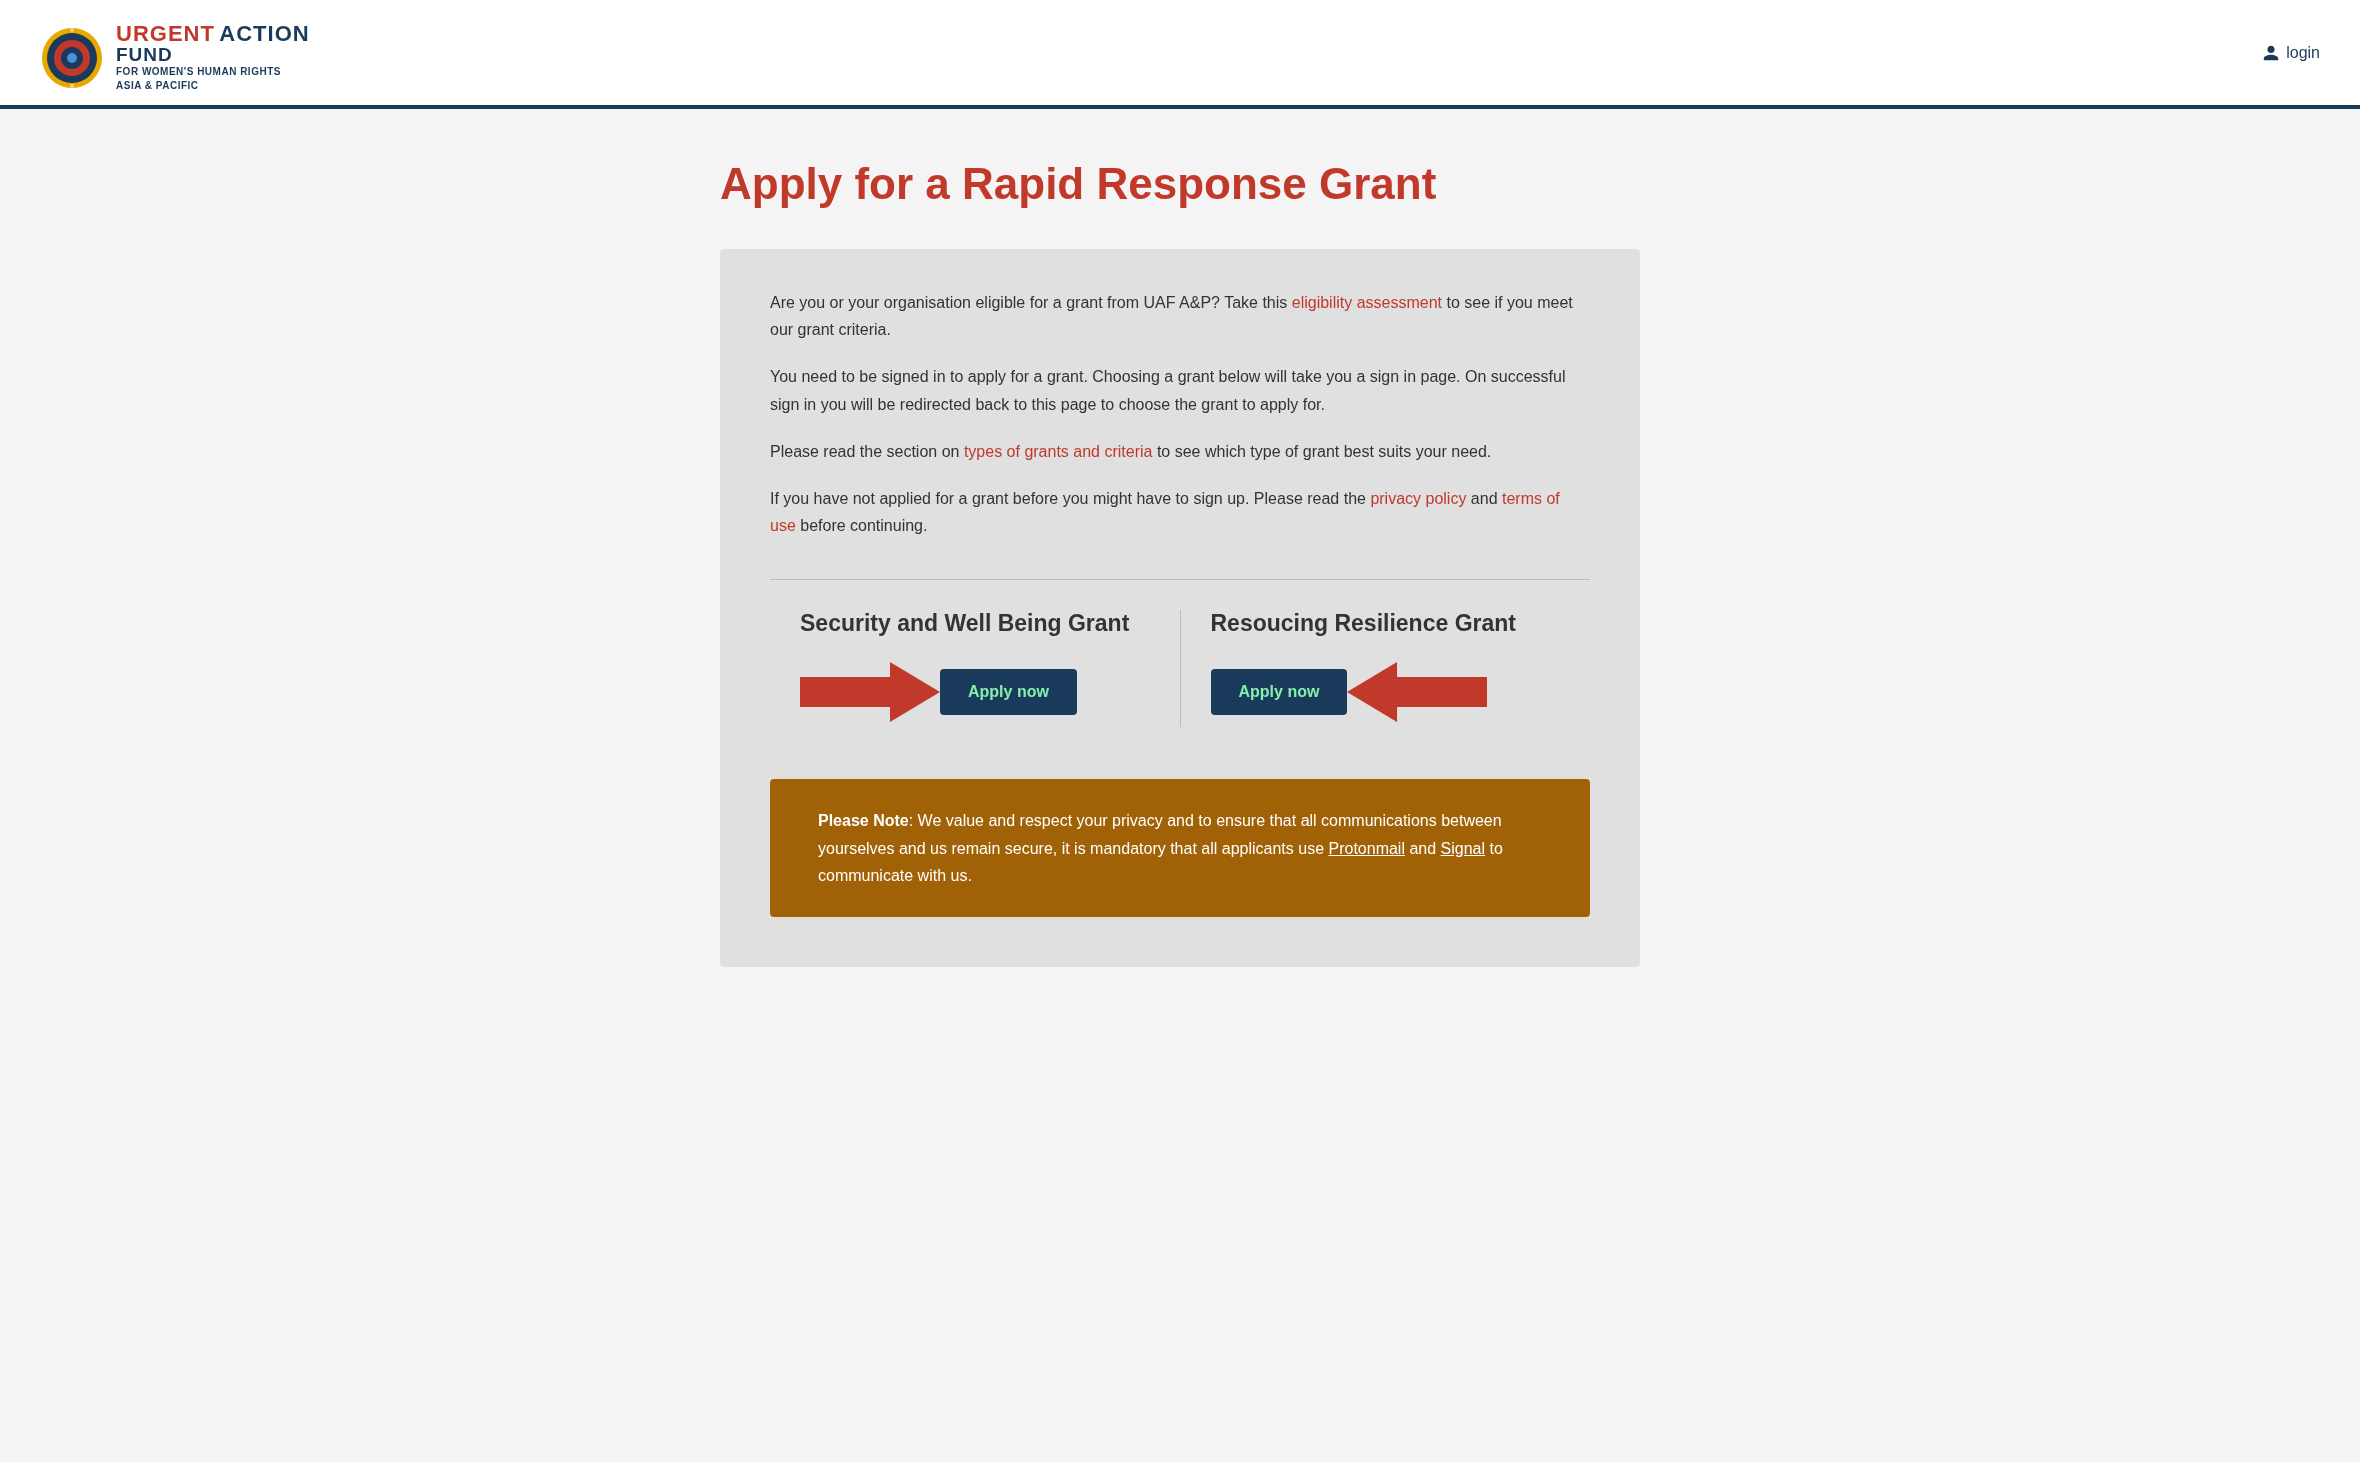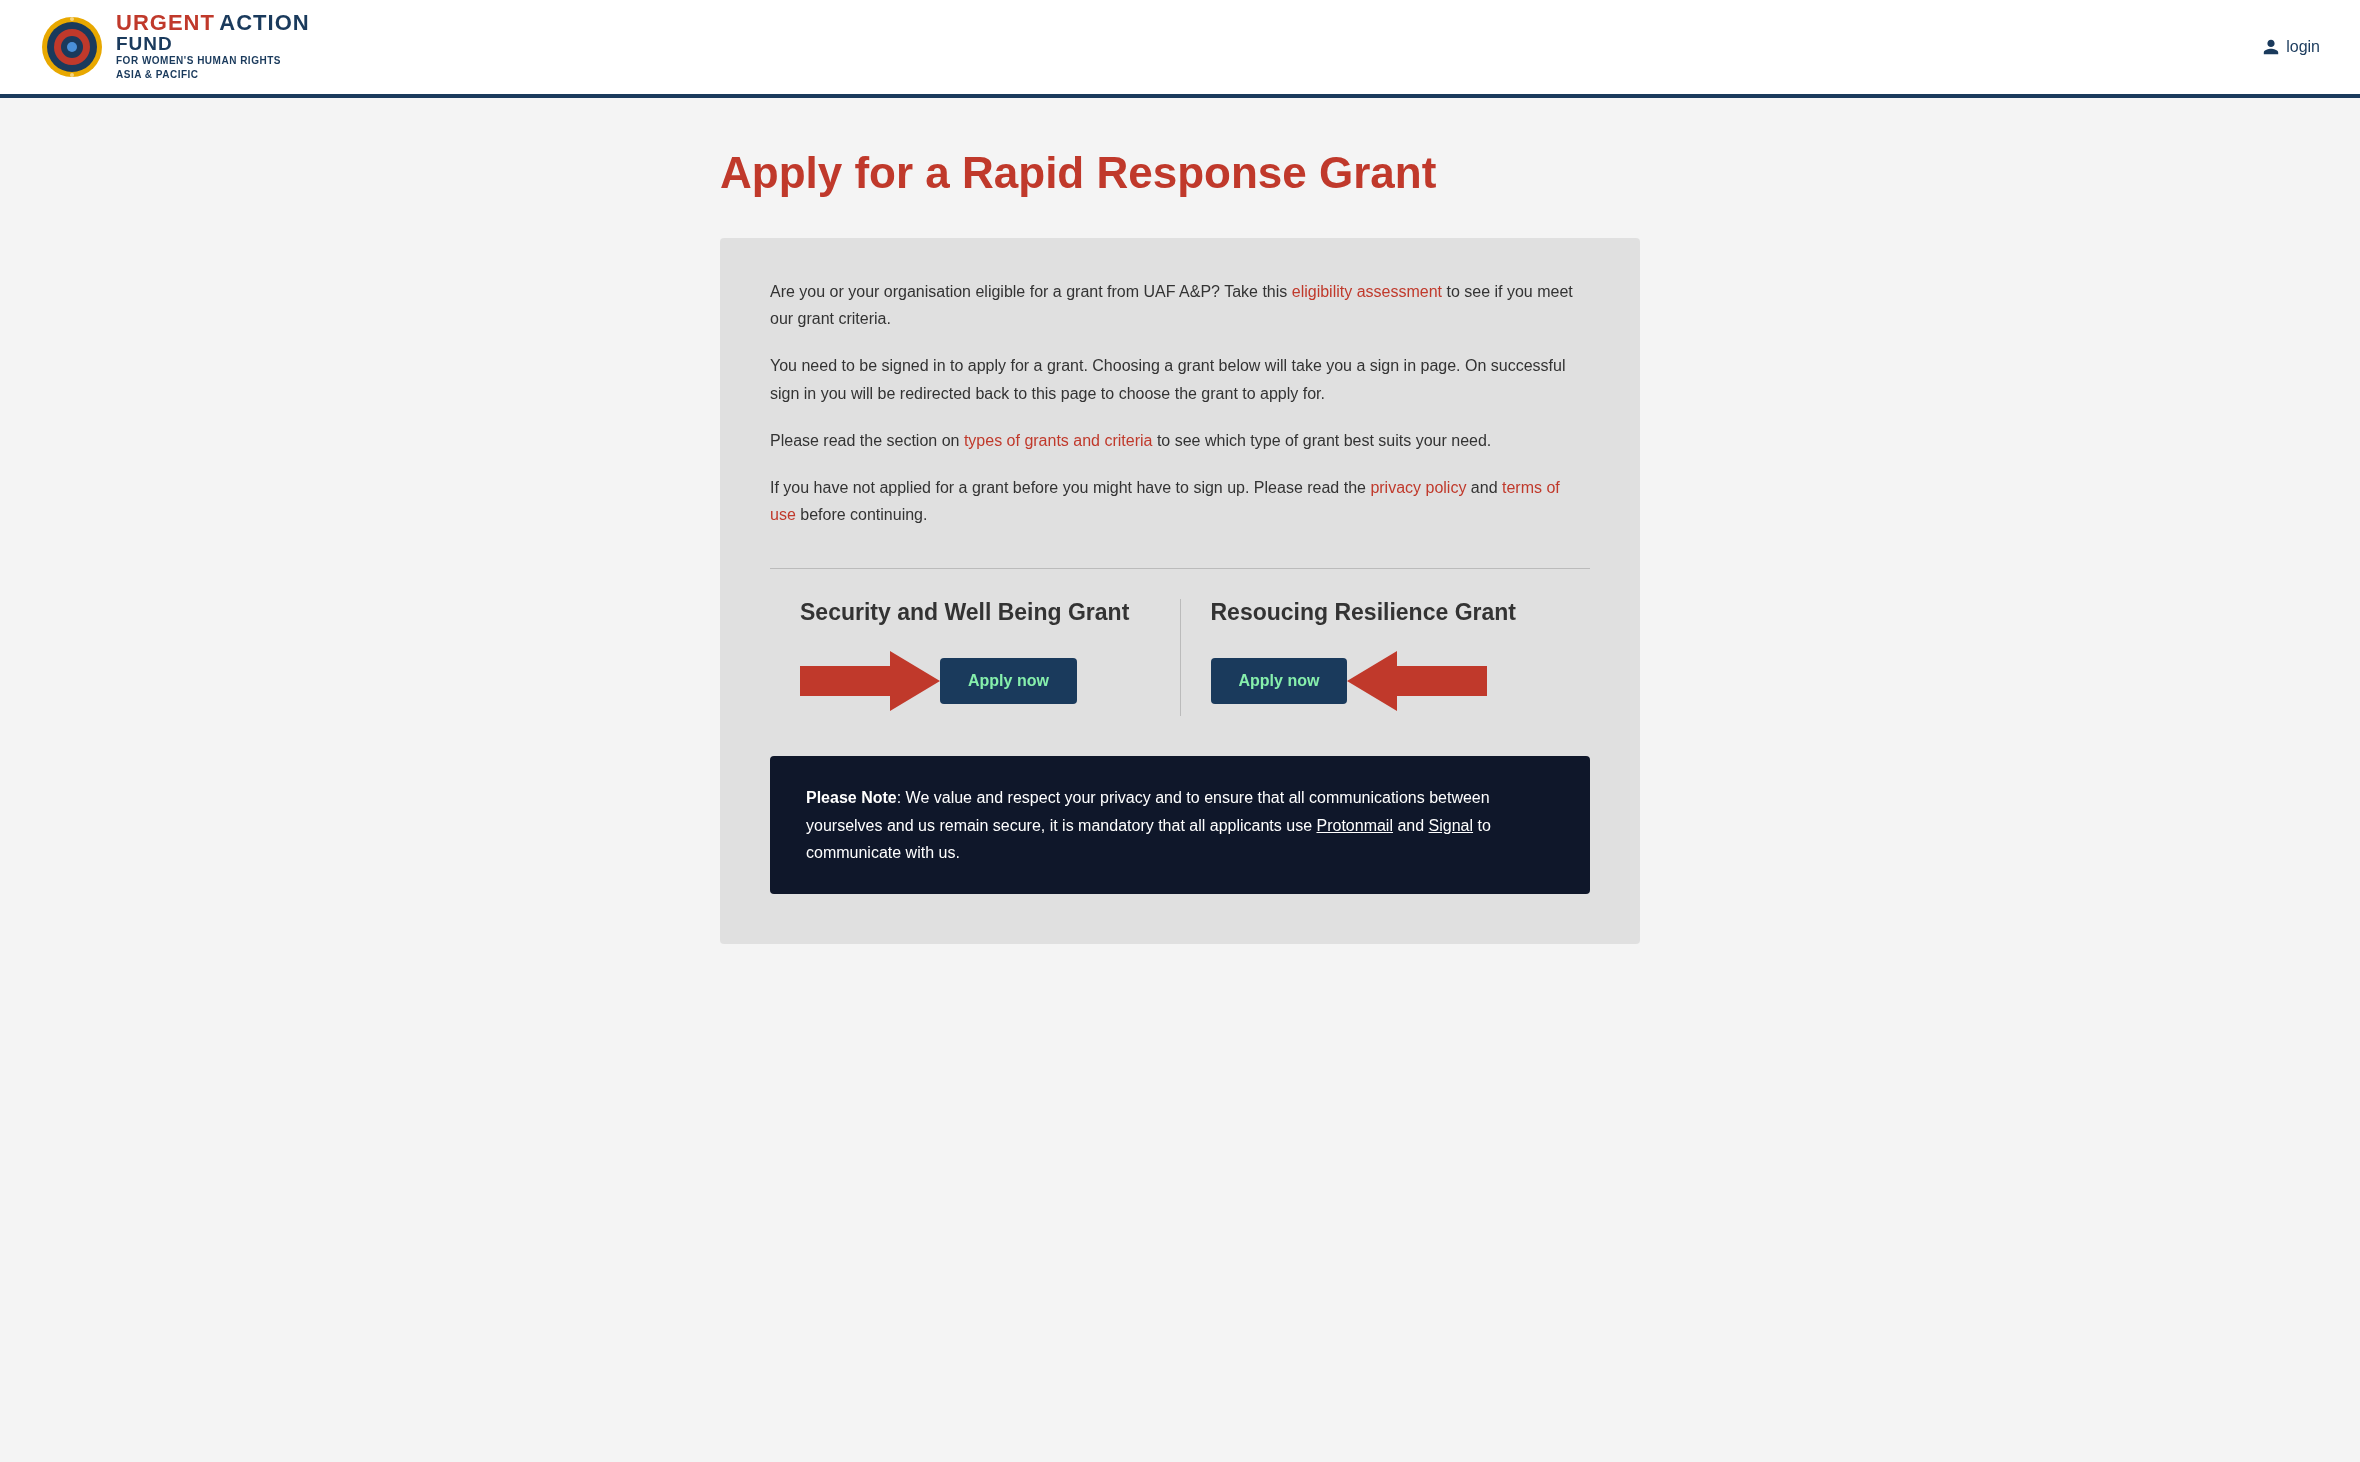--- a/index.html
+++ b/index.html
@@ -15,20 +15,21 @@
       border-bottom: 4px solid #1a3a5c;
       padding: 12px 40px;
       display: flex;
       align-items: center;
       justify-content: space-between;
     }
     .logo-area {
       display: flex;
       align-items: center;
       gap: 12px;
+      margin-top: 11px;
     }
     .logo-text {
       display: flex;
       flex-direction: column;
     }
     .logo-text .urgent {
       font-size: 22px;
       font-weight: 900;
       color: #c0392b;
       letter-spacing: 1px;
@@ -141,24 +142,24 @@
       font-weight: 600;
       border-radius: 4px;
       cursor: pointer;
       text-decoration: none;
       display: inline-block;
       white-space: nowrap;
     }
 
     
     .note-box {
-      background: #0f172a;
+      background: #a16207;
       border-radius: 4px;
-      padding: 28px 36px;
-      margin-top: 40px;
+      padding: 28px 48px;
+      margin-top: 52px;
       font-size: 16px;
       line-height: 1.7;
       color: #fff;
     }
     .note-box strong {
       font-weight: 700;
     }
     .note-link {
       color: #fff;
       text-decoration: underline;

